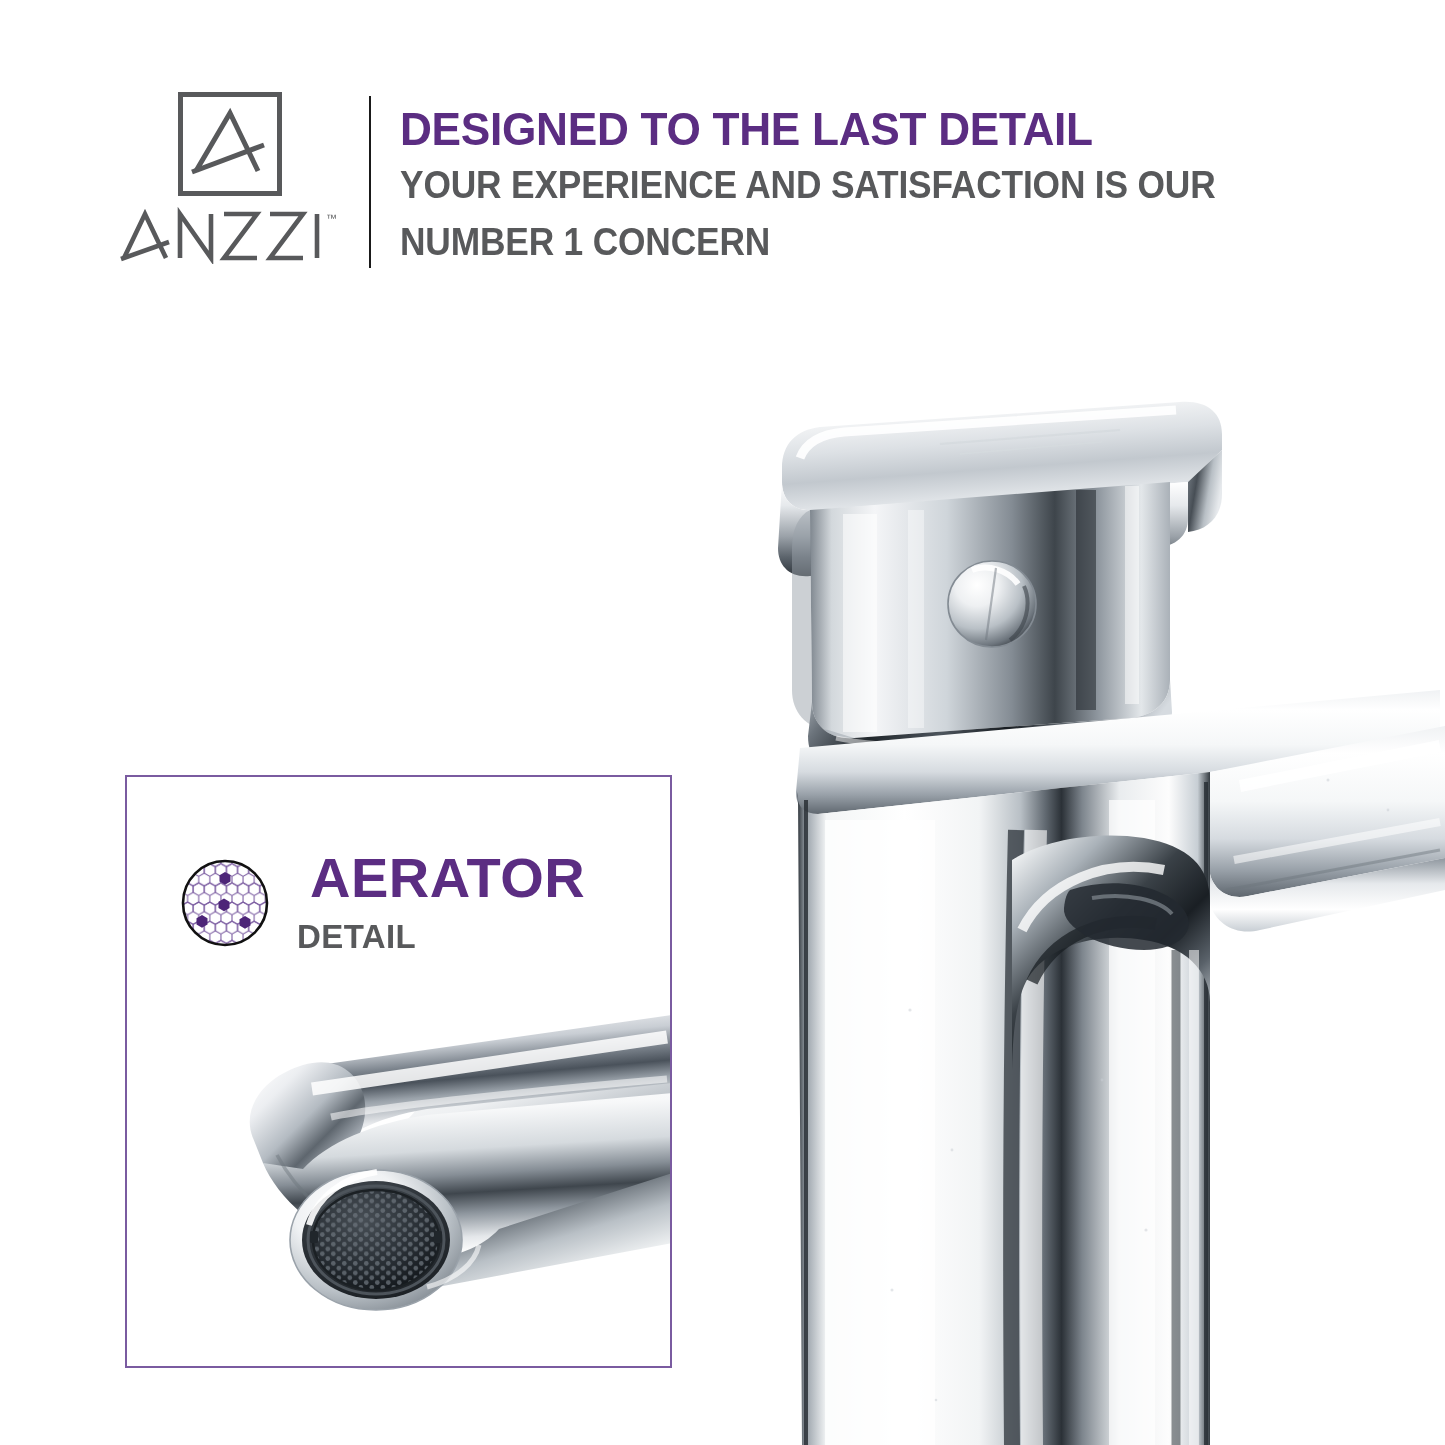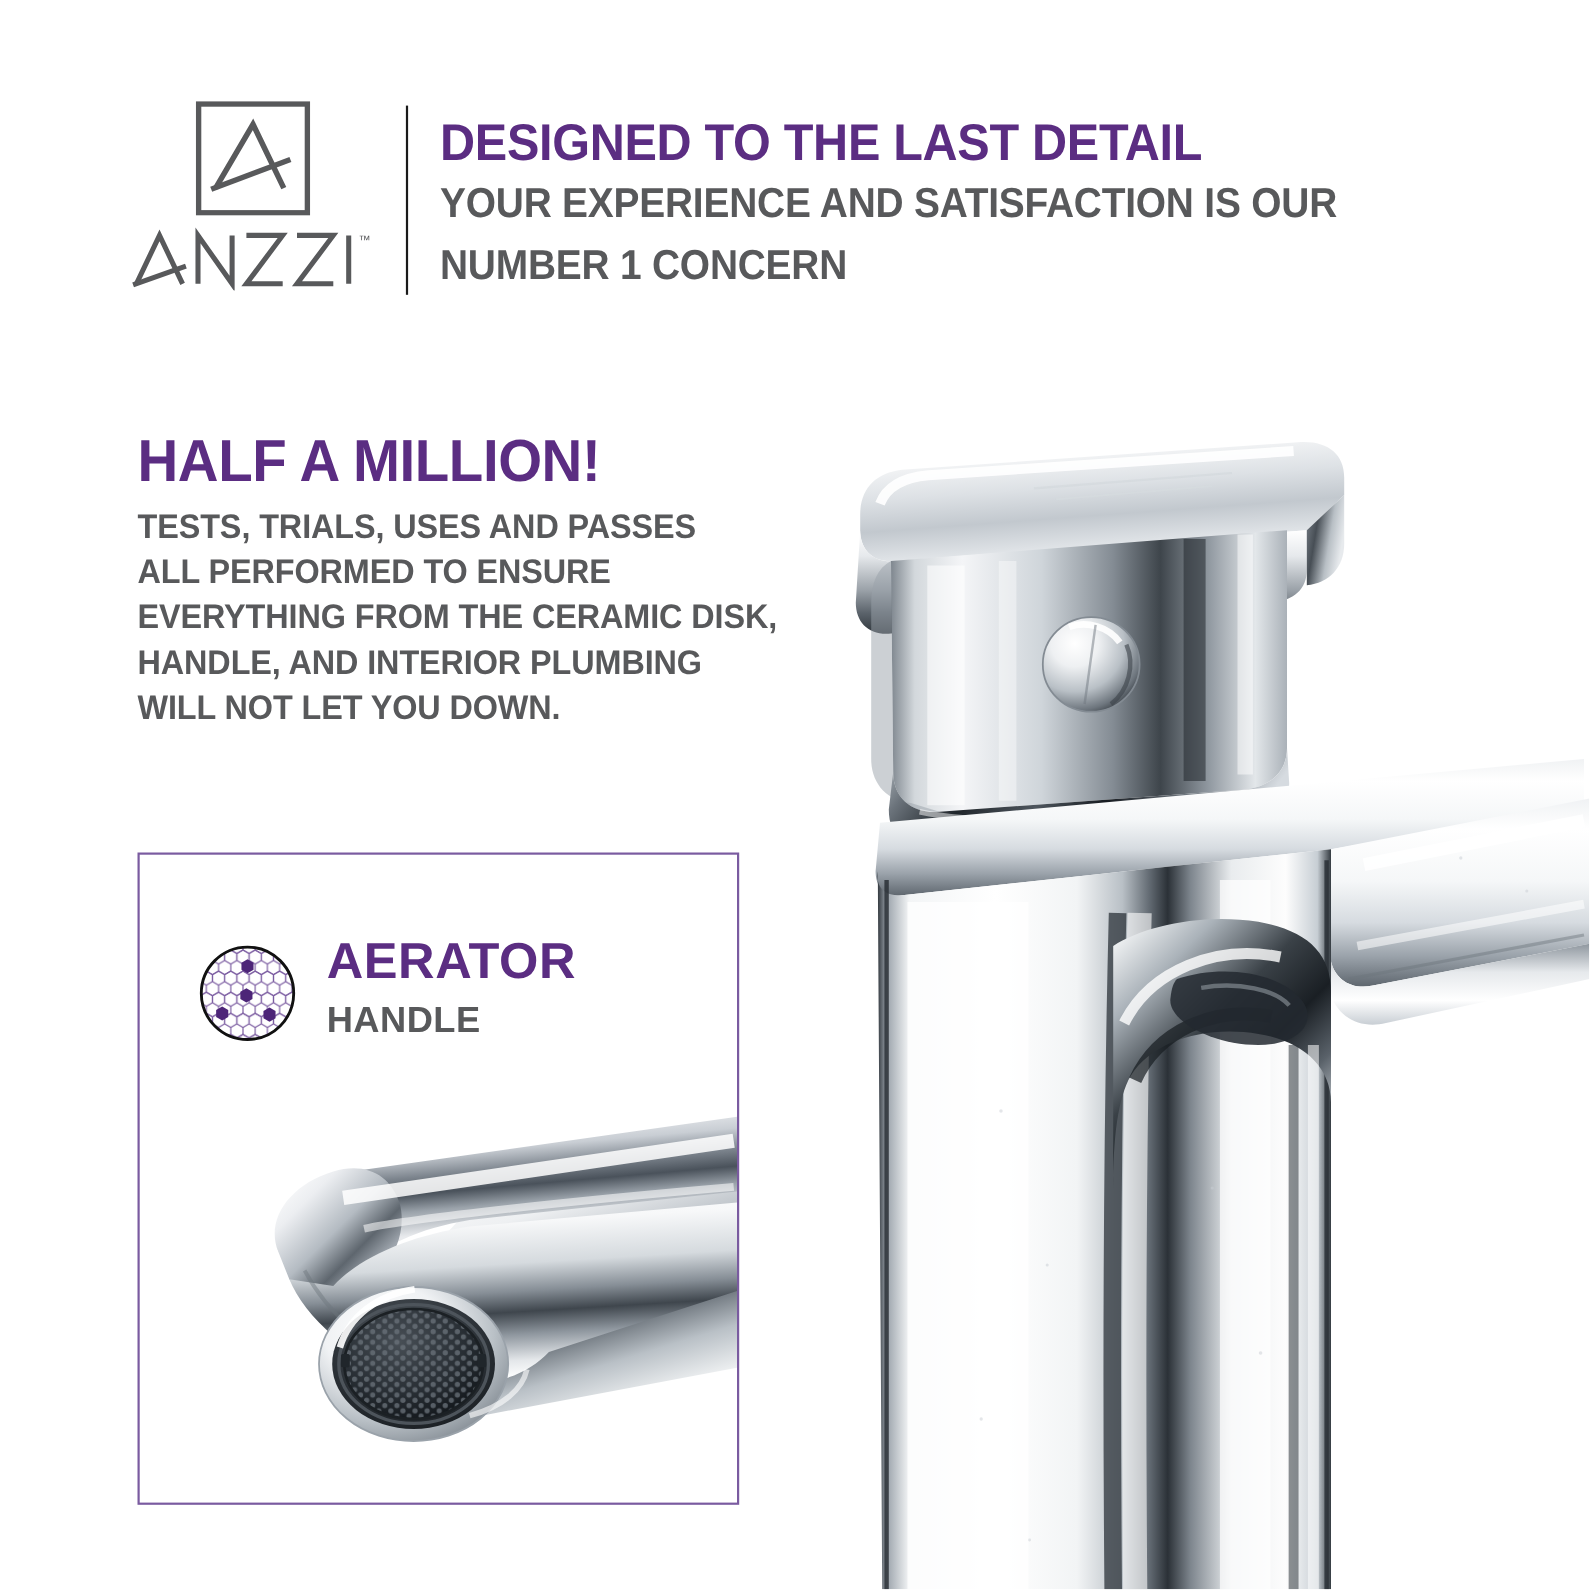--- a/index.html
+++ b/index.html
@@ -125,26 +125,27 @@
     position: absolute;
     left: 0; top: 3px;
     width: 100px; height: 100px;
   }
   #aerator-labels {
     position: absolute;
     left: 122px; top: 0px;
   }
   #aerator-title {
     font-family: "Liberation Sans Narrow", "Liberation Sans", sans-serif;
-    font-size: 46px;
+    font-size: 56px;
     font-weight: bold;
     color: #5b2d82;
     line-height: 1.0;
     letter-spacing: 0.5px;
     white-space: nowrap;
+    margin-left: 13px;
   }
   #aerator-sub {
     font-family: "Liberation Sans Narrow", "Liberation Sans", sans-serif;
     font-size: 33px;
     font-weight: bold;
     color: #58595b;
     line-height: 1.0;
     letter-spacing: 0.4px;
     margin-top: 14px;
     white-space: nowrap;
@@ -203,30 +204,20 @@
 
     <div id="header-divider"></div>
 
     <div id="header-text">
       <div class="hdr-line1">DESIGNED TO THE LAST DETAIL</div>
       <div class="hdr-line2">YOUR EXPERIENCE AND SATISFACTION IS OUR</div>
       <div class="hdr-line2">NUMBER 1 CONCERN</div>
     </div>
   </div>
 
-  <div id="copy-block">
-    <div id="copy-heading">HALF A MILLION!</div>
-    <div id="copy-body">
-      <div class="copy-line">TESTS, TRIALS, USES AND PASSES</div>
-      <div class="copy-line">ALL PERFORMED TO ENSURE</div>
-      <div class="copy-line">EVERYTHING FROM THE CERAMIC DISK,</div>
-      <div class="copy-line">HANDLE, AND INTERIOR PLUMBING</div>
-      <div class="copy-line">WILL NOT LET YOU DOWN.</div>
-    </div>
-  </div>
 
   <div id="aerator-panel">
 
     <div id="aerator-head">
 
       <div id="aerator-icon">
         <svg viewBox="0 0 100 100" width="100" height="100">
           <defs>
             <clipPath id="circClip">
               <circle cx="50" cy="50" r="42"></circle>
@@ -247,21 +238,21 @@
               <path d="M27 62 L32.5 65.2 L32.5 71.6 L27 74.8 L21.5 71.6 L21.5 65.2 Z"></path>
               <path d="M70 63 L75.5 66.2 L75.5 72.6 L70 75.8 L64.5 72.6 L64.5 66.2 Z"></path>
             </g>
           </g>
           <circle cx="50" cy="50" r="42" fill="none" stroke="#111111" stroke-width="2.6"></circle>
         </svg>
       </div>
 
       <div id="aerator-labels">
         <div id="aerator-title">AERATOR</div>
-        <div id="aerator-sub">HANDLE</div>
+        <div id="aerator-sub">DETAIL</div>
       </div>
     </div>
 
     <div id="aerator-photo">
       <svg viewBox="0 0 545 375" width="545" height="375">
         <defs>
           <linearGradient id="spoutTop" x1="0" y1="0" x2="0.25" y2="1">
             <stop offset="0%" stop-color="#ffffff"></stop>
             <stop offset="14%" stop-color="#f4f5f7"></stop>
             <stop offset="30%" stop-color="#c9ced4"></stop>

